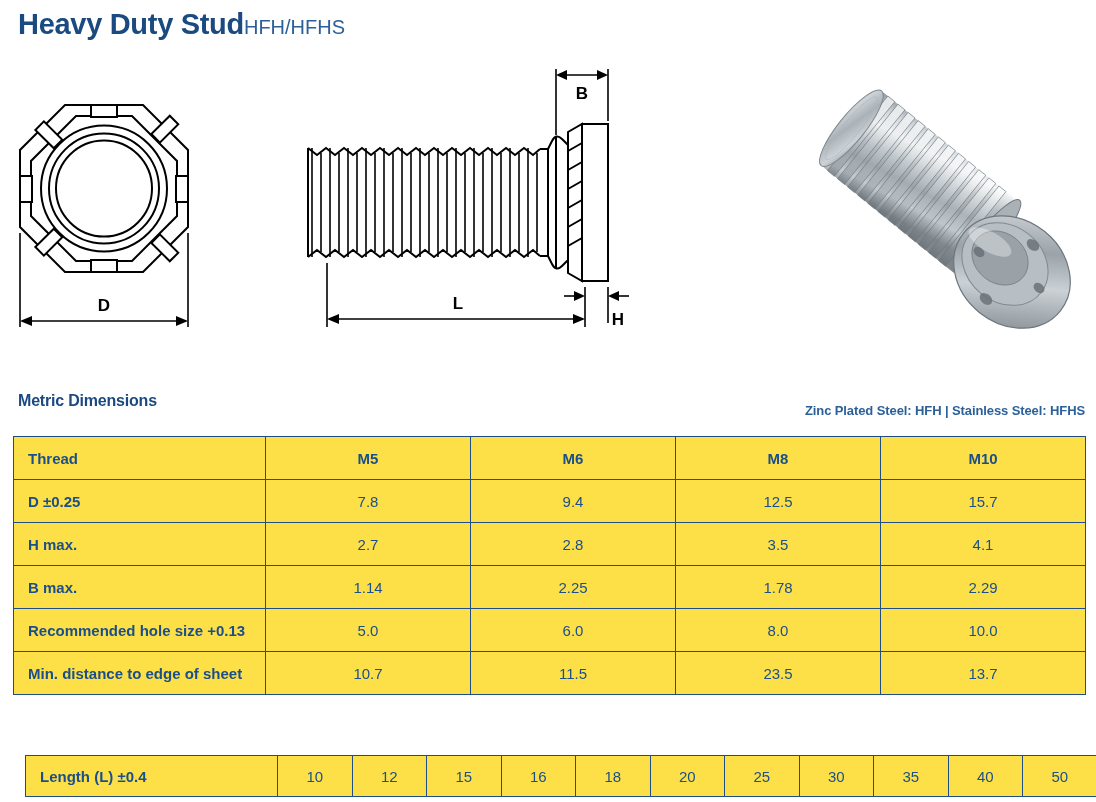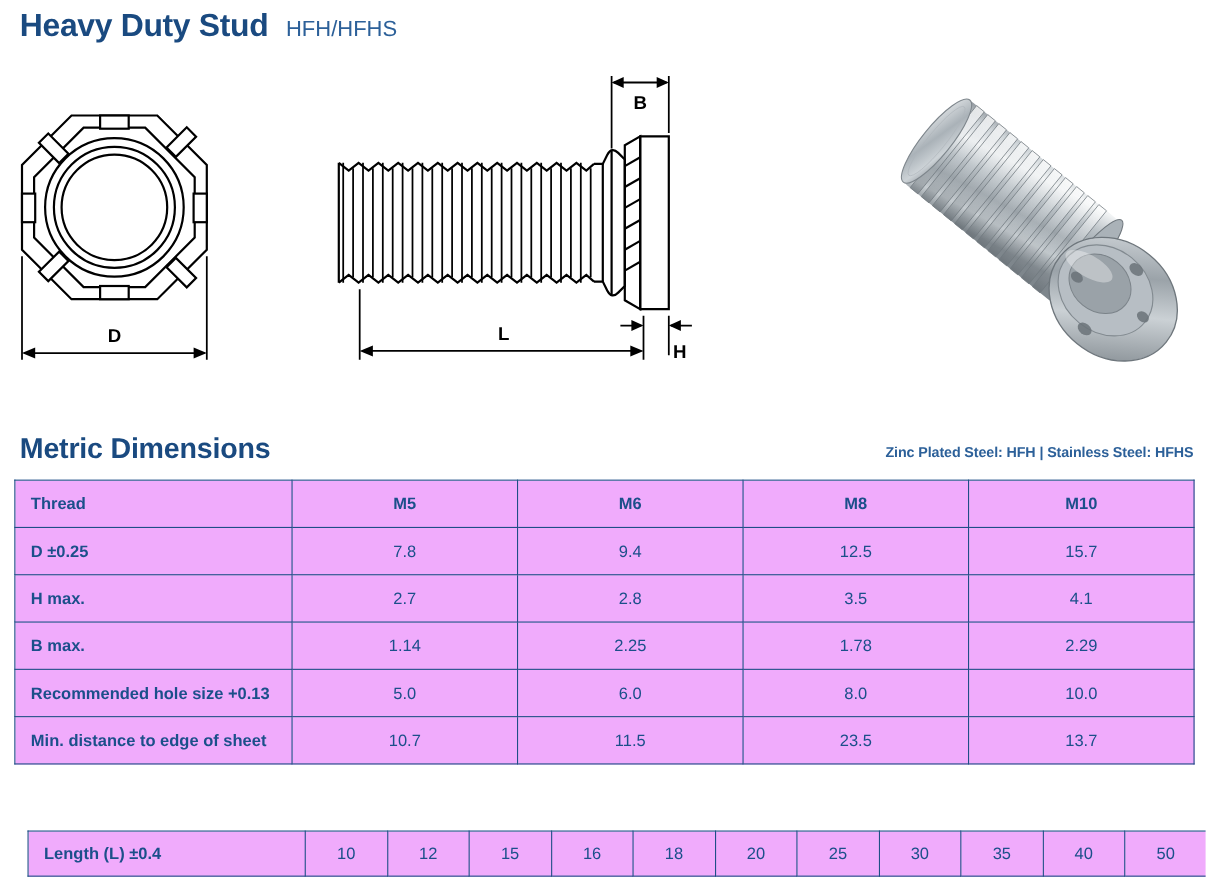--- a/index.html
+++ b/index.html
@@ -22,21 +22,20 @@
     height: 802px;
   }
 
   
   .header {
     position: absolute;
     left: 18px;
     top: 8px;
     display: flex;
     align-items: baseline;
-    gap: 16px;
     white-space: nowrap;
   }
   .title-main {
     font-size: 29px;
     font-weight: bold;
     color: #1a4a80;
     letter-spacing: -0.3px;
   }
   .title-code {
     font-size: 20px;
@@ -73,21 +72,21 @@
     position: absolute;
     left: 0; top: 0;
     width: 300px; height: 270px;
   }
 
   
   .section-head {
     position: absolute;
     left: 18px;
     top: 392px;
-    font-size: 26px;
+    font-size: 16px;
     font-weight: bold;
     color: #1a4a80;
     letter-spacing: -0.2px;
   }
   .section-note {
     position: absolute;
     right: 11px;
     top: 403px;
     font-size: 13px;
     font-weight: bold;
@@ -104,21 +103,21 @@
     color: #1b4f8a;
   }
   table.dimtable td, table.dimtable th {
     border: 1px solid #1f4e87;
     padding: 0;
     height: 42px;
     font-size: 15px;
     font-weight: normal;
     text-align: center;
     vertical-align: middle;
-    background: #f0abfc;
+    background: #fde047;
   }
   table.dimtable th {
     font-weight: bold;
   }
   table.dimtable td.rowlabel, table.dimtable th.rowlabel {
     text-align: left;
     padding-left: 14px;
     font-weight: bold;
     font-size: 15px;
   }

